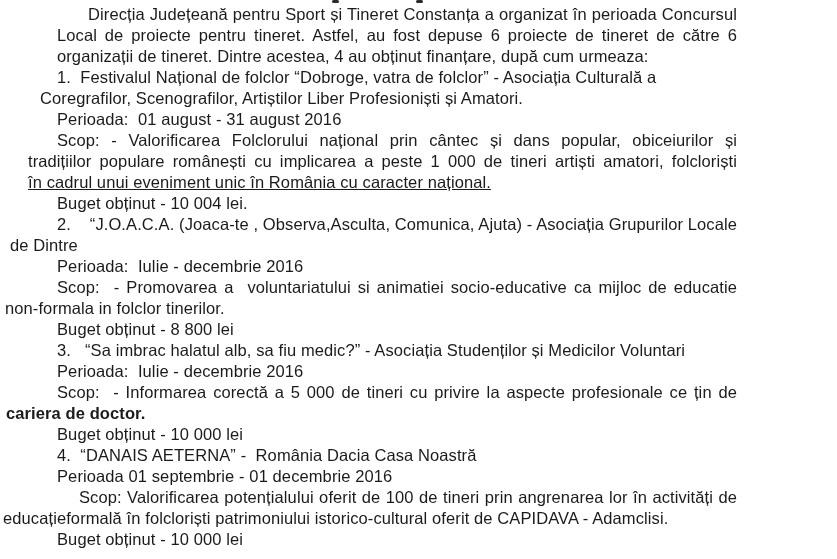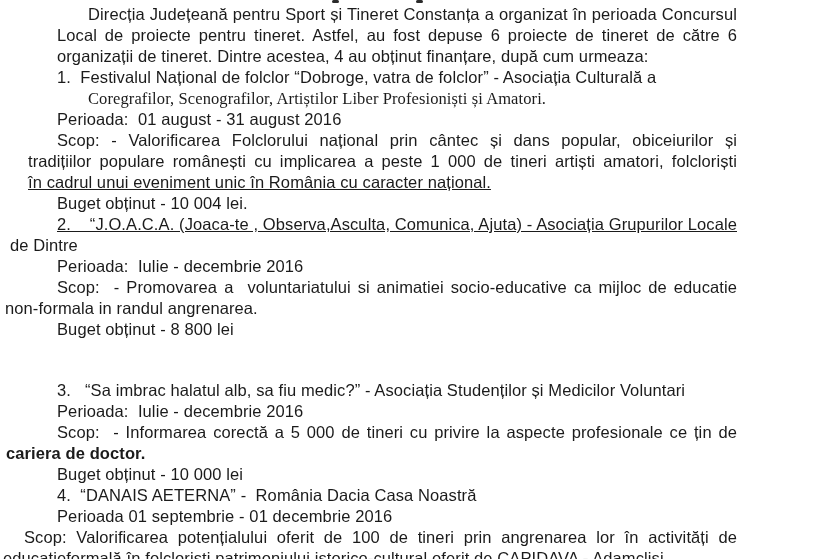--- a/index.html
+++ b/index.html
@@ -46,36 +46,36 @@
 <body>
 
 <div class="page">
   <div class="scan-artifact artifact-1"></div>
   <div class="scan-artifact artifact-2"></div>
   <div class="doc-body">
       <div class="line just" style="margin-left: 88px;">Direcția Județeană pentru Sport și Tineret Constanța a organizat în perioada Concursul</div>
       <div class="line just" style="margin-left: 57px;">Local de proiecte pentru tineret. Astfel, au fost depuse 6 proiecte de tineret de către 6</div>
       <div class="line" style="margin-left: 57px;">organizații de tineret. Dintre acestea, 4 au obținut finanțare, după cum urmeaza:</div>
       <div class="line" style="margin-left: 57px;">1.&nbsp; Festivalul Național de folclor “Dobroge, vatra de folclor” - Asociația Culturală a</div>
-      <div class="line" style="margin-left: 88px; font-family: Liberation Serif, serif;">Coregrafilor, Scenografilor, Artiștilor Liber Profesioniști și Amatori.</div>
+      <div class="line" style="margin-left: 40px;">Coregrafilor, Scenografilor, Artiștilor Liber Profesioniști și Amatori.</div>
       <div class="line" style="margin-left: 57px;">Perioada:&nbsp; 01 august - 31 august 2016</div>
       <div class="line just" style="margin-left: 57px;">Scop: - Valorificarea Folclorului național prin cântec și dans popular, obiceiurilor și</div>
       <div class="line just" style="margin-left: 28px;">tradițiilor populare românești cu implicarea a peste 1 000 de tineri artiști amatori, folcloriști</div>
       <div class="line" style="margin-left: 28px; text-decoration: underline;">în cadrul unui eveniment unic în România cu caracter național.</div>
       <div class="line" style="margin-left: 57px;">Buget obținut - 10 004 lei.</div>
-      <div class="line just" style="margin-left: 57px; text-decoration: underline;">2.&nbsp;&nbsp;&nbsp; “J.O.A.C.A. (Joaca-te , Observa,Asculta, Comunica, Ajuta) - Asociația Grupurilor Locale</div>
+      <div class="line just" style="margin-left: 57px;">2.&nbsp;&nbsp;&nbsp; “J.O.A.C.A. (Joaca-te , Observa,Asculta, Comunica, Ajuta) - Asociația Grupurilor Locale</div>
       <div class="line" style="margin-left: 10px;">de Dintre</div>
       <div class="line" style="margin-left: 57px;">Perioada:&nbsp; Iulie - decembrie 2016</div>
       <div class="line just" style="margin-left: 57px;">Scop:&nbsp; - Promovarea a&nbsp; voluntariatului si animatiei socio-educative ca mijloc de educatie</div>
-      <div class="line" style="margin-left: 5px;">non-formala in randul angrenarea.</div>
+      <div class="line" style="margin-left: 5px;">non-formala in folclor tinerilor.</div>
       <div class="line" style="margin-left: 57px;">Buget obținut - 8 800 lei</div>
-      <div class="line" style="margin-left: 57px; margin-top: 40px;">3.&nbsp;&nbsp; “Sa imbrac halatul alb, sa fiu medic?” - Asociația Studenților și Medicilor Voluntari</div>
+      <div class="line" style="margin-left: 57px;">3.&nbsp;&nbsp; “Sa imbrac halatul alb, sa fiu medic?” - Asociația Studenților și Medicilor Voluntari</div>
       <div class="line" style="margin-left: 57px;">Perioada:&nbsp; Iulie - decembrie 2016</div>
       <div class="line just" style="margin-left: 57px;">Scop:&nbsp; - Informarea corectă a 5 000 de tineri cu privire la aspecte profesionale ce țin de</div>
       <div class="line" style="margin-left: 6px; font-weight: bold;">cariera de doctor.</div>
       <div class="line" style="margin-left: 57px;">Buget obținut - 10 000 lei</div>
       <div class="line" style="margin-left: 57px;">4.&nbsp; “DANAIS AETERNA” -&nbsp; România Dacia Casa Noastră</div>
       <div class="line" style="margin-left: 57px;">Perioada 01 septembrie - 01 decembrie 2016</div>
-      <div class="line just" style="margin-left: 24px;">Scop: Valorificarea potențialului oferit de 100 de tineri prin angrenarea lor în activități de</div>
+      <div class="line just" style="margin-left: 79px;">Scop: Valorificarea potențialului oferit de 100 de tineri prin angrenarea lor în activități de</div>
       <div class="line" style="margin-left: 3px;">educațieformală în folcloriști patrimoniului istorico-cultural oferit de CAPIDAVA - Adamclisi.</div>
       <div class="line" style="margin-left: 57px;">Buget obținut - 10 000 lei</div>
     </div>
 </div>
 
 </body></html>

